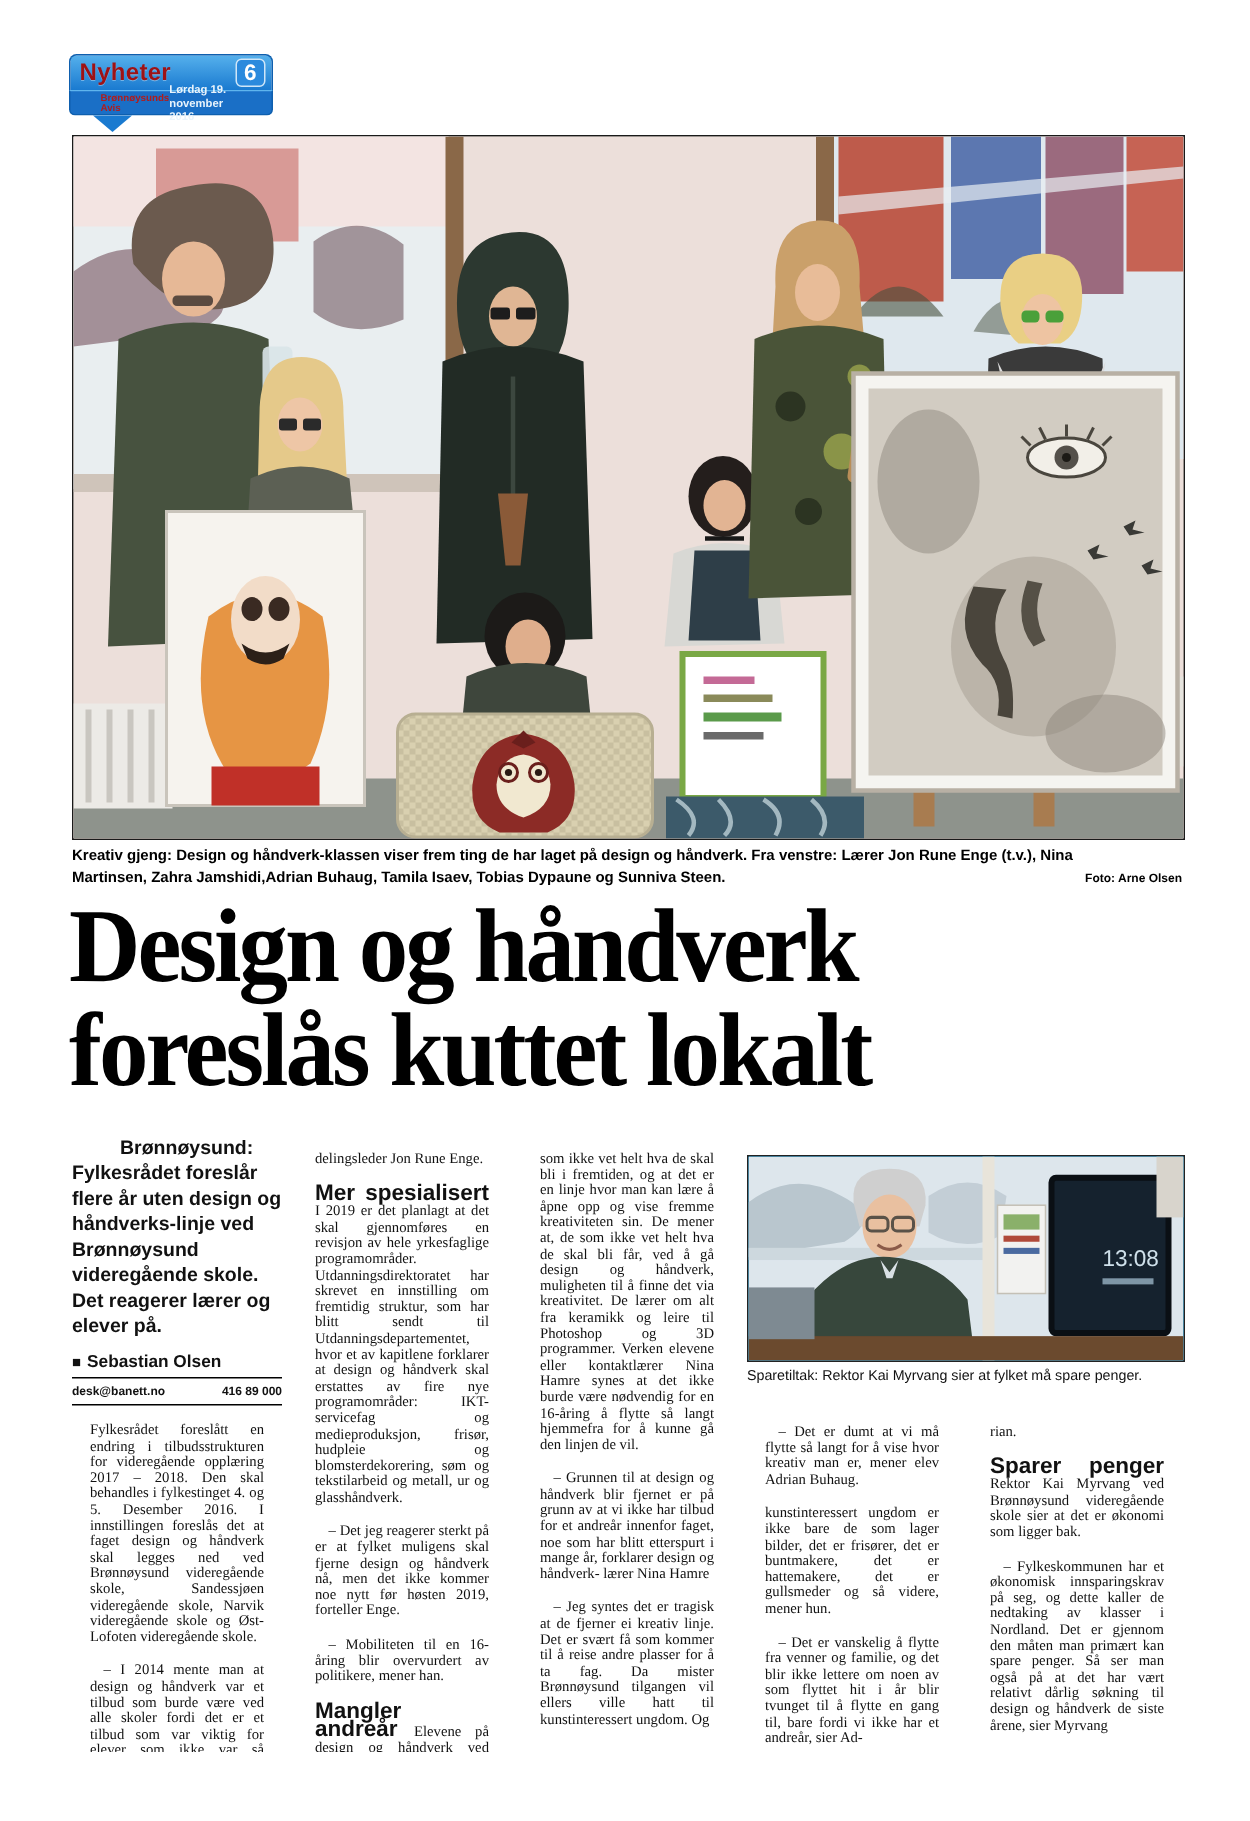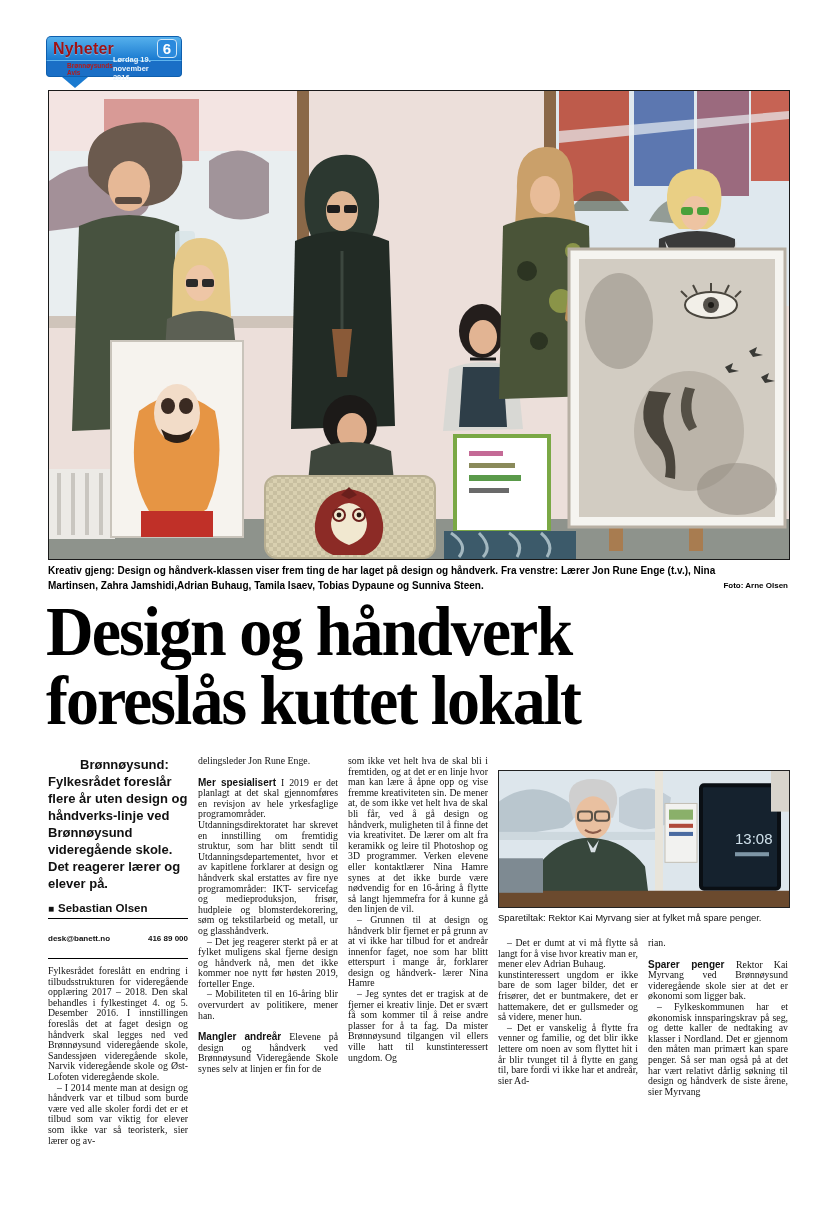--- a/index.html
+++ b/index.html
@@ -30,32 +30,32 @@
   .caption .credit{float:right;font-size:8px;font-weight:700;margin-top:15px;}
   
   .headline{position:absolute;left:46px;top:598px;width:744px;
     font-family:"Liberation Serif",serif;font-weight:700;color:#000;
     font-size:66px;line-height:.98;letter-spacing:-2px;transform:scaleY(1.06);transform-origin:top left;}
   
   .body-area{position:absolute;left:48px;top:756px;width:740px;height:412px;}
   .col{position:absolute;top:0;width:140px;height:412px;overflow:hidden;}
   .col.c0{left:0;} .col.c1{left:150px;} .col.c2{left:300px;}
   .col.c3{left:450px;top:182px;height:230px;} .col.c4{left:600px;top:182px;height:230px;}
-  .para{margin:0;font-family:"Liberation Serif",serif;font-size:9.8px;line-height:10.6px;
+  .para{margin:12px;font-family:"Liberation Serif",serif;font-size:9.8px;line-height:10.6px;
     text-align:justify;hyphens:auto;}
   .para.ind{text-indent:9px;}
   .para.sp{margin-top:11px;}
-  .runin{font-family:"Liberation Sans",sans-serif;font-weight:700;font-size:10px;}
+  .runin{font-family:"Liberation Sans",sans-serif;font-weight:700;font-size:15px;}
   
   .lead{font-size:13px;font-weight:700;line-height:17px;margin:0 0 8px 0;}
   .lead b{font-weight:800;margin-left:32px;}
   .byline{font-size:11.5px;font-weight:700;padding:2px 0 4px 0;}
   .byline .sq{font-size:10px;margin-right:4px;}
   .contact{display:flex;justify-content:space-between;font-size:8px;font-weight:700;
-    border-top:1px solid #000;border-bottom:1px solid #000;padding:15px 0;margin-bottom:7px;}
+    border-top:1px solid #000;border-bottom:1px solid #000;padding:4px 0;margin-bottom:7px;}
   
   .inset-photo{position:absolute;left:450px;top:14px;width:290px;height:136px;
     border:1px solid #222;background:#0ea5e9;}
   .inset-caption{position:absolute;left:450px;top:156px;width:290px;
     font-size:9.5px;font-weight:400;line-height:12px;}
 </style>
 </head>
 <body>
 
 <div class="page">

